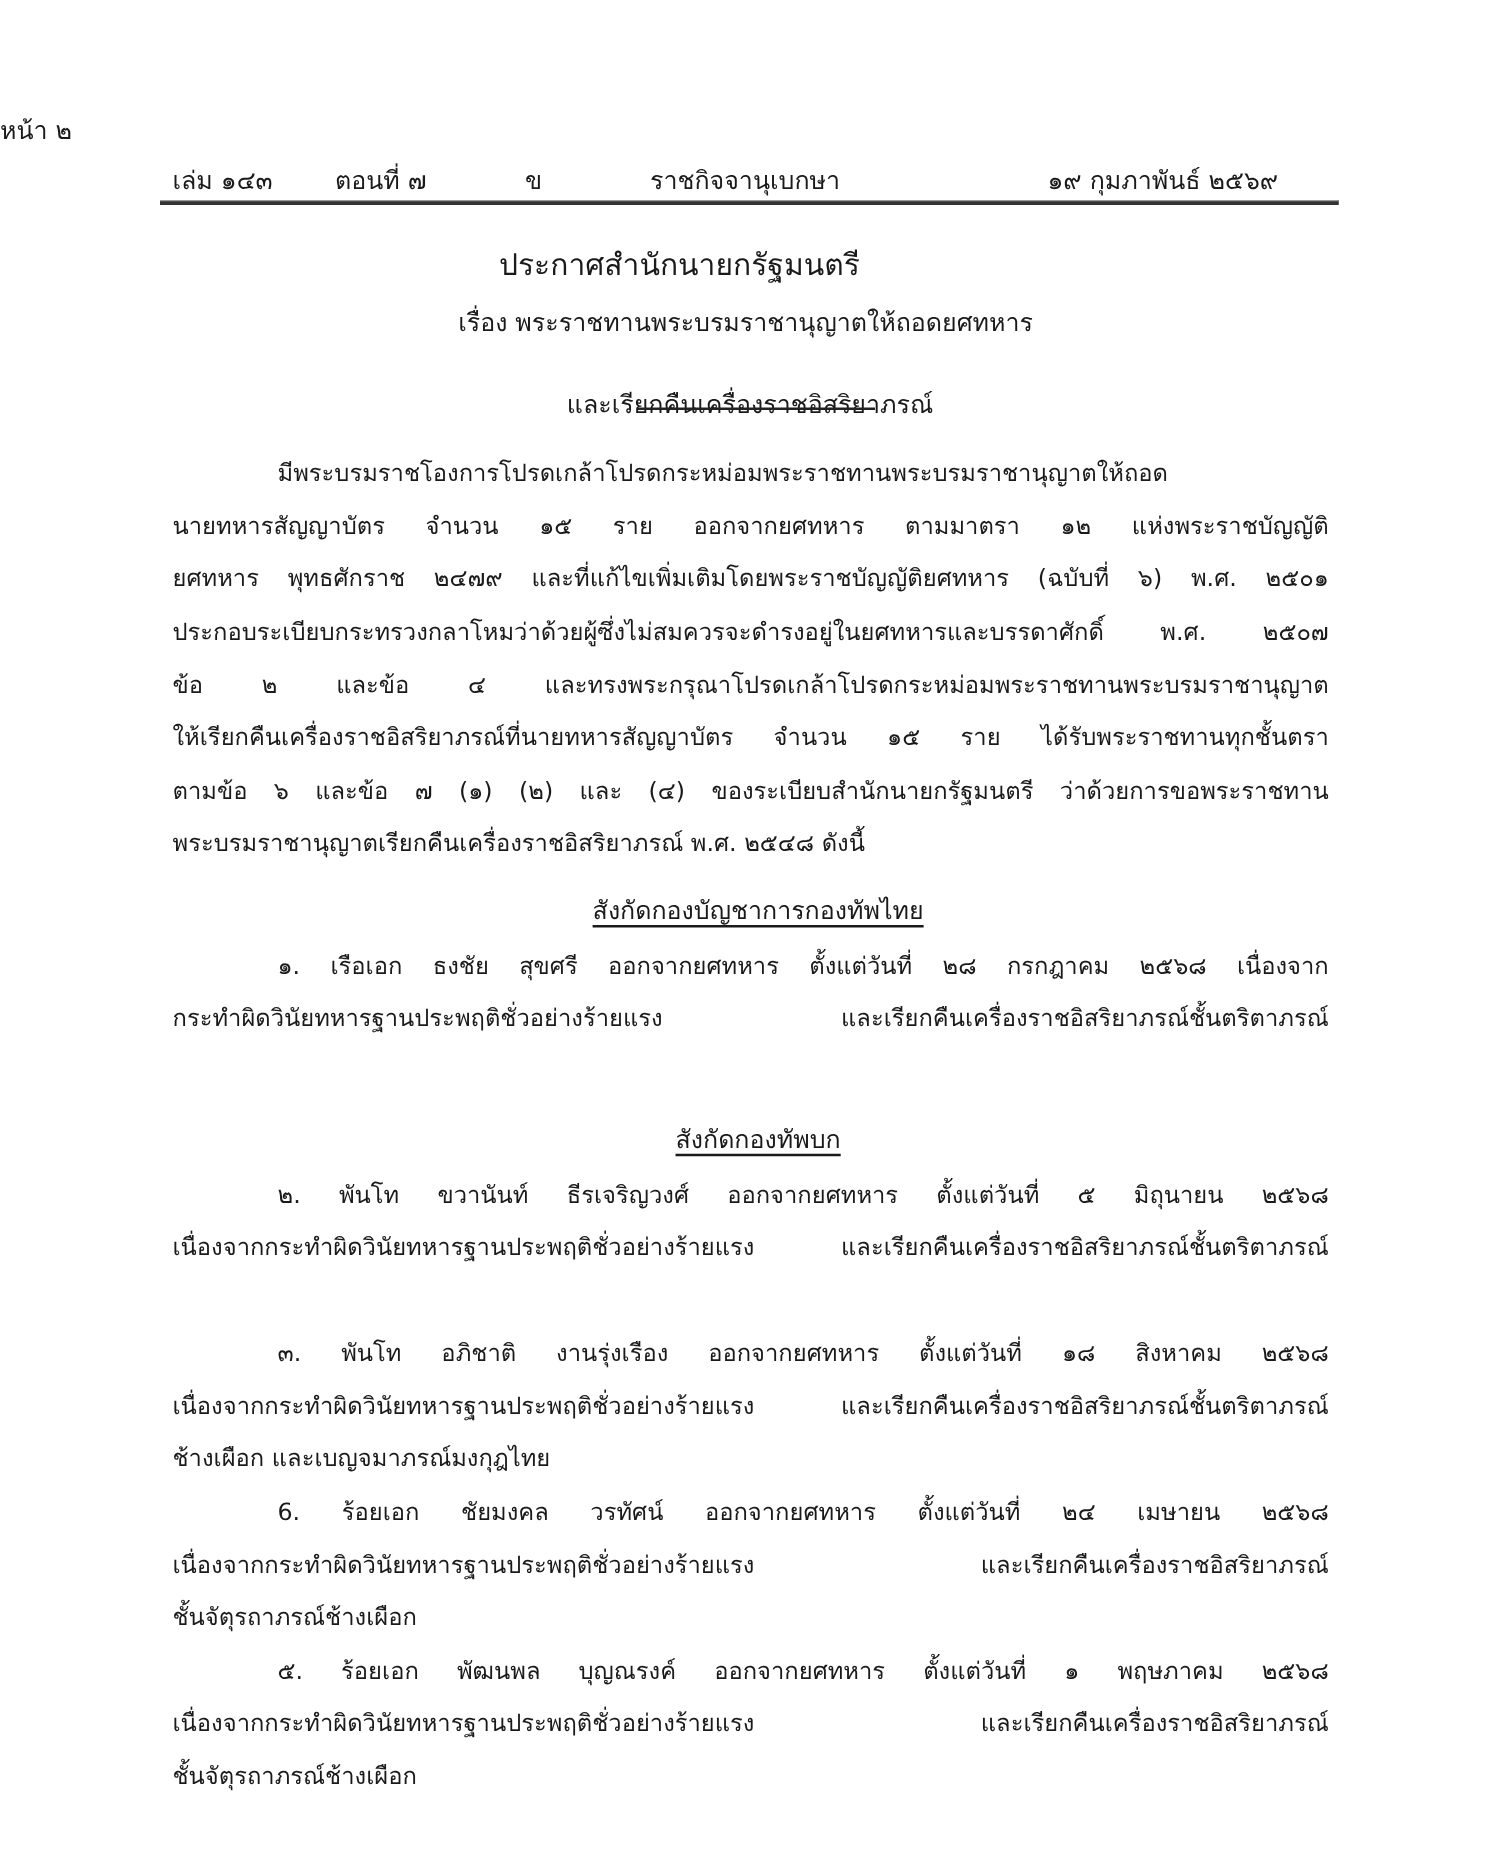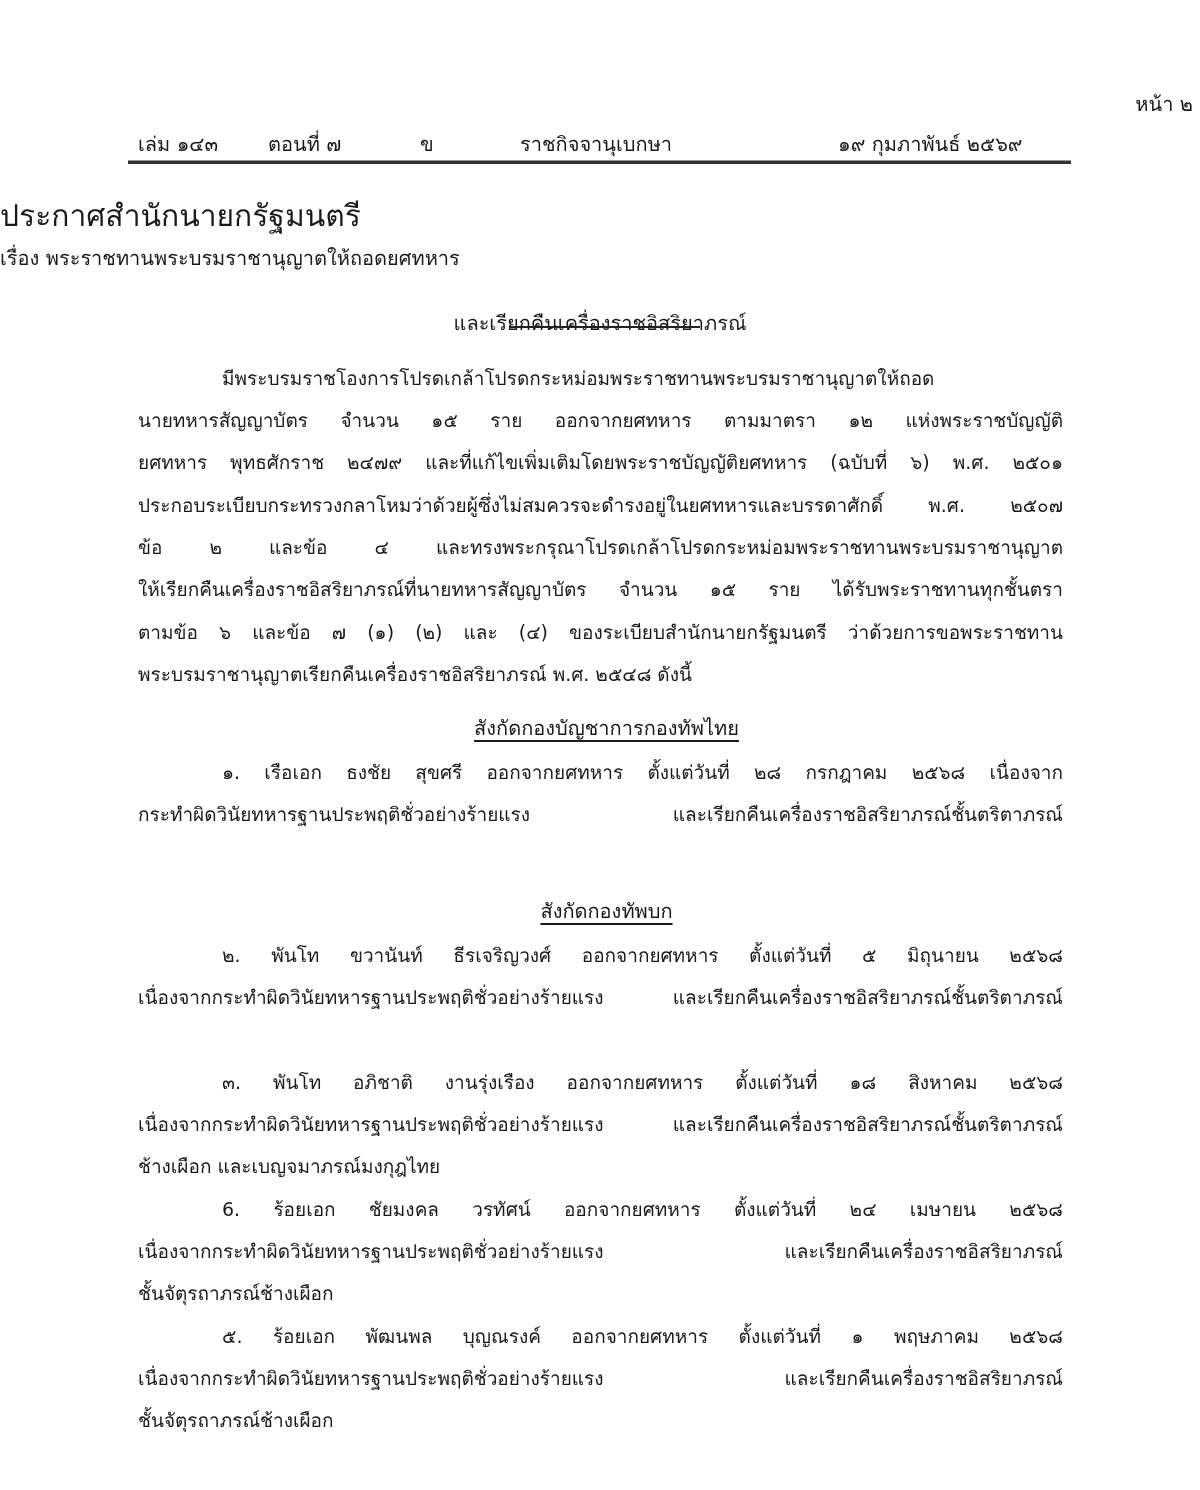--- a/index.html
+++ b/index.html
@@ -3,25 +3,25 @@
 <meta charset="utf-8">
 <style>
   html, body { margin: 0; padding: 0; background: #ffffff; }
   body {
     width: 1200px; height: 1490px; position: relative; overflow: hidden;
     font-family: "DejaVu Sans", "Liberation Sans", sans-serif;
     color: #1a1a1a;
   }
   .page { position: absolute; left: 0; top: 0; width: 1200px; height: 1490px; }
   .abs { position: absolute; white-space: nowrap; }
-  .page-no { top: 88px; left: 0; width: 1193px; text-align: right; font-size: 20px; }
+  .page-no { top: 88px; left: 0; width: 1193px; text-align: left; font-size: 20px; }
   .hdr { top: 128px; font-size: 20px; }
   .rule-top { position: absolute; left: 128px; top: 160px; width: 943px; height: 3px; background: #333; border-top: 1px solid #999; }
-  .title { top: 192px; left: 0; width: 1087px; font-size: 30px; }
-  .subject { top: 242px; left: 0; width: 1193px; text-align: left; font-size: 20px; }
+  .title { top: 192px; left: 0; width: 1087px; text-align: center; font-size: 24px; }
+  .subject { top: 242px; left: 0; width: 1193px; text-align: center; font-size: 20px; }
   .subject2 { top: 283px; left: 0; width: 1200px; text-align: center; font-size: 20px; margin-top: 24px; }
   .rule-short { position: absolute; left: 510px; top: 326px; width: 190px; height: 2px; background: #222; }
   .line { left: 138px; width: 925px; font-size: 19px; letter-spacing: 0px; text-align: justify; text-align-last: justify; }
   .line.last { text-align-last: left; }
   .line.indent { left: 222px; width: 841px; }
   .heading { left: 0; width: 1200px; text-align: center; font-size: 20px; }
   .heading span { text-decoration: underline; text-underline-offset: 5px; margin-left: 13px; }
 </style>
 </head>
 <body>

